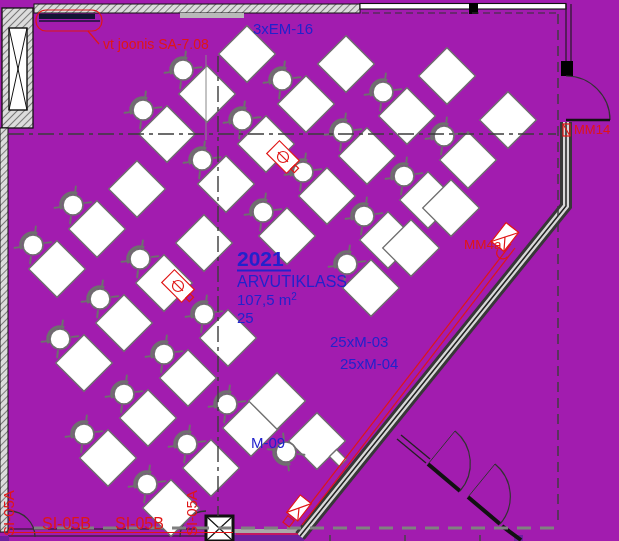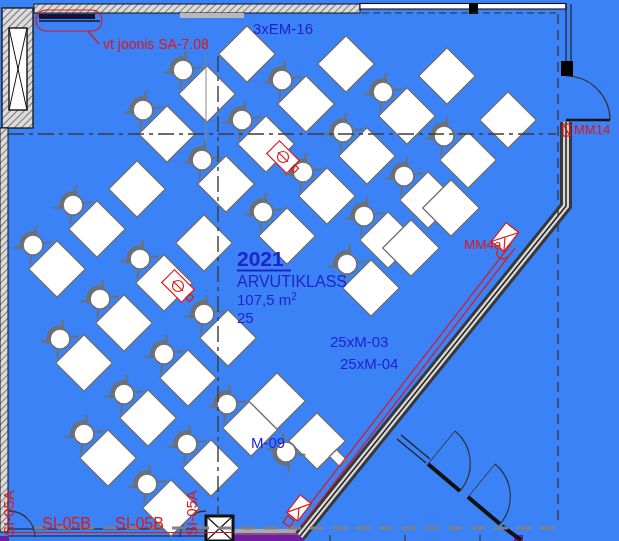--- a/index.html
+++ b/index.html
@@ -1,16 +1,16 @@
 <!DOCTYPE html>
 <html style="--blue: #2222cc; --red: #e01616; --purple: #6d1fa0; --gray: #6f6f6f;"><head>
 <meta charset="utf-8">
 <style>
   html,body{margin:0;padding:0;background:#ffffff;}
-  .stage{position:relative;width:619px;height:541px;background:#3b82f6;overflow:hidden;}
+  .stage{position:relative;width:619px;height:541px;background:#a21caf;overflow:hidden;}
   svg text{font-family:"Liberation Sans", sans-serif;}
   .blue-label{fill:var(--blue);}
   .red-label{fill:var(--red);}
   .desk{fill:#ffffff;stroke:var(--gray);stroke-width:1.3;}
   .thinline{stroke:#1a1a1a;stroke-width:1.1;fill:none;}
   .gridline{stroke:#3c3c3c;stroke-width:1.4;fill:none;}
 </style>
 </head>
 <body>
 

